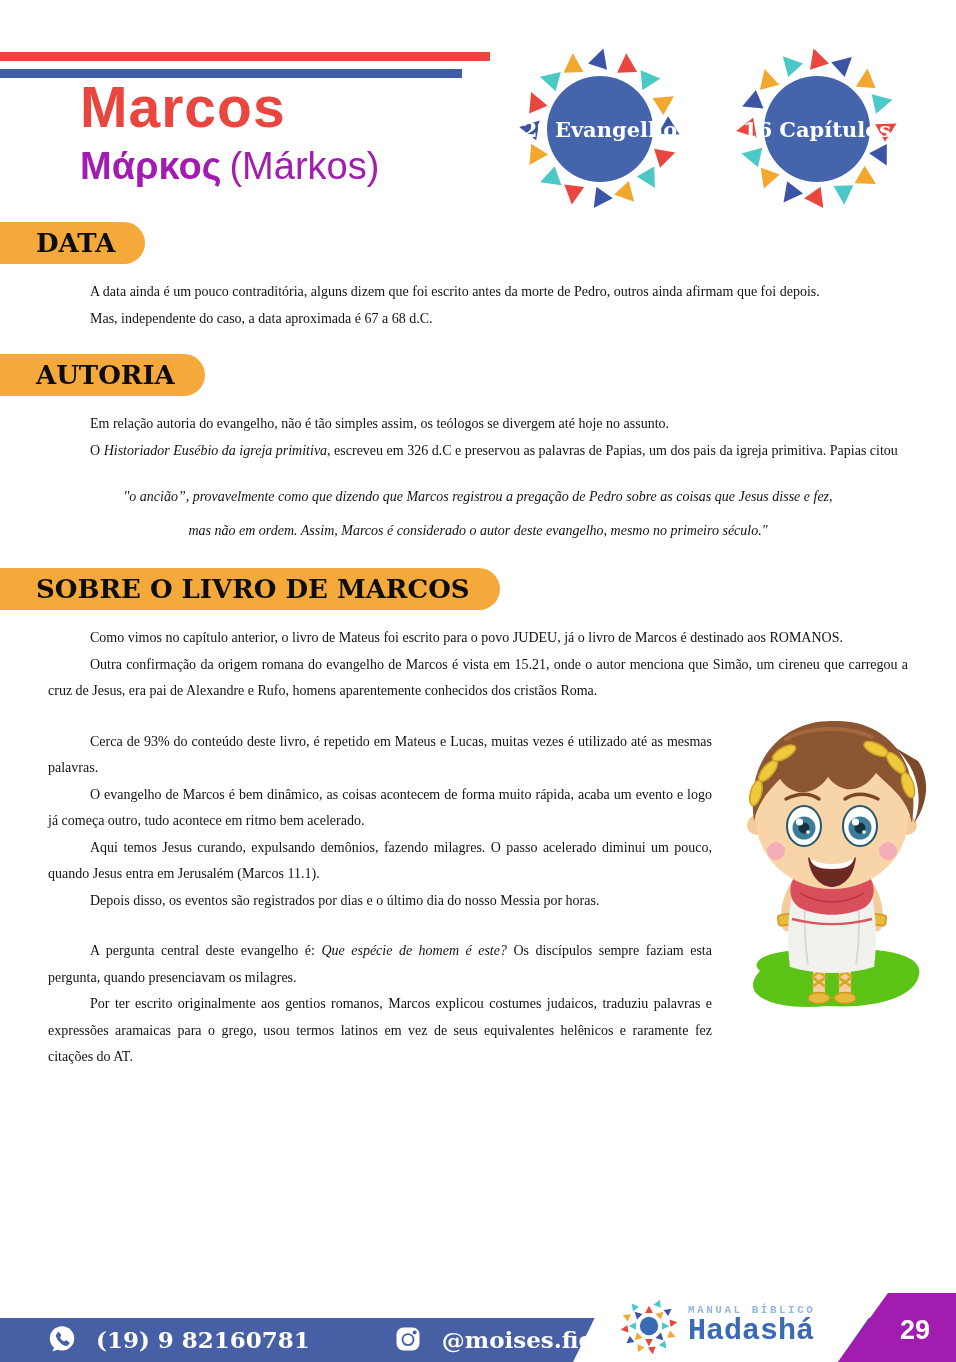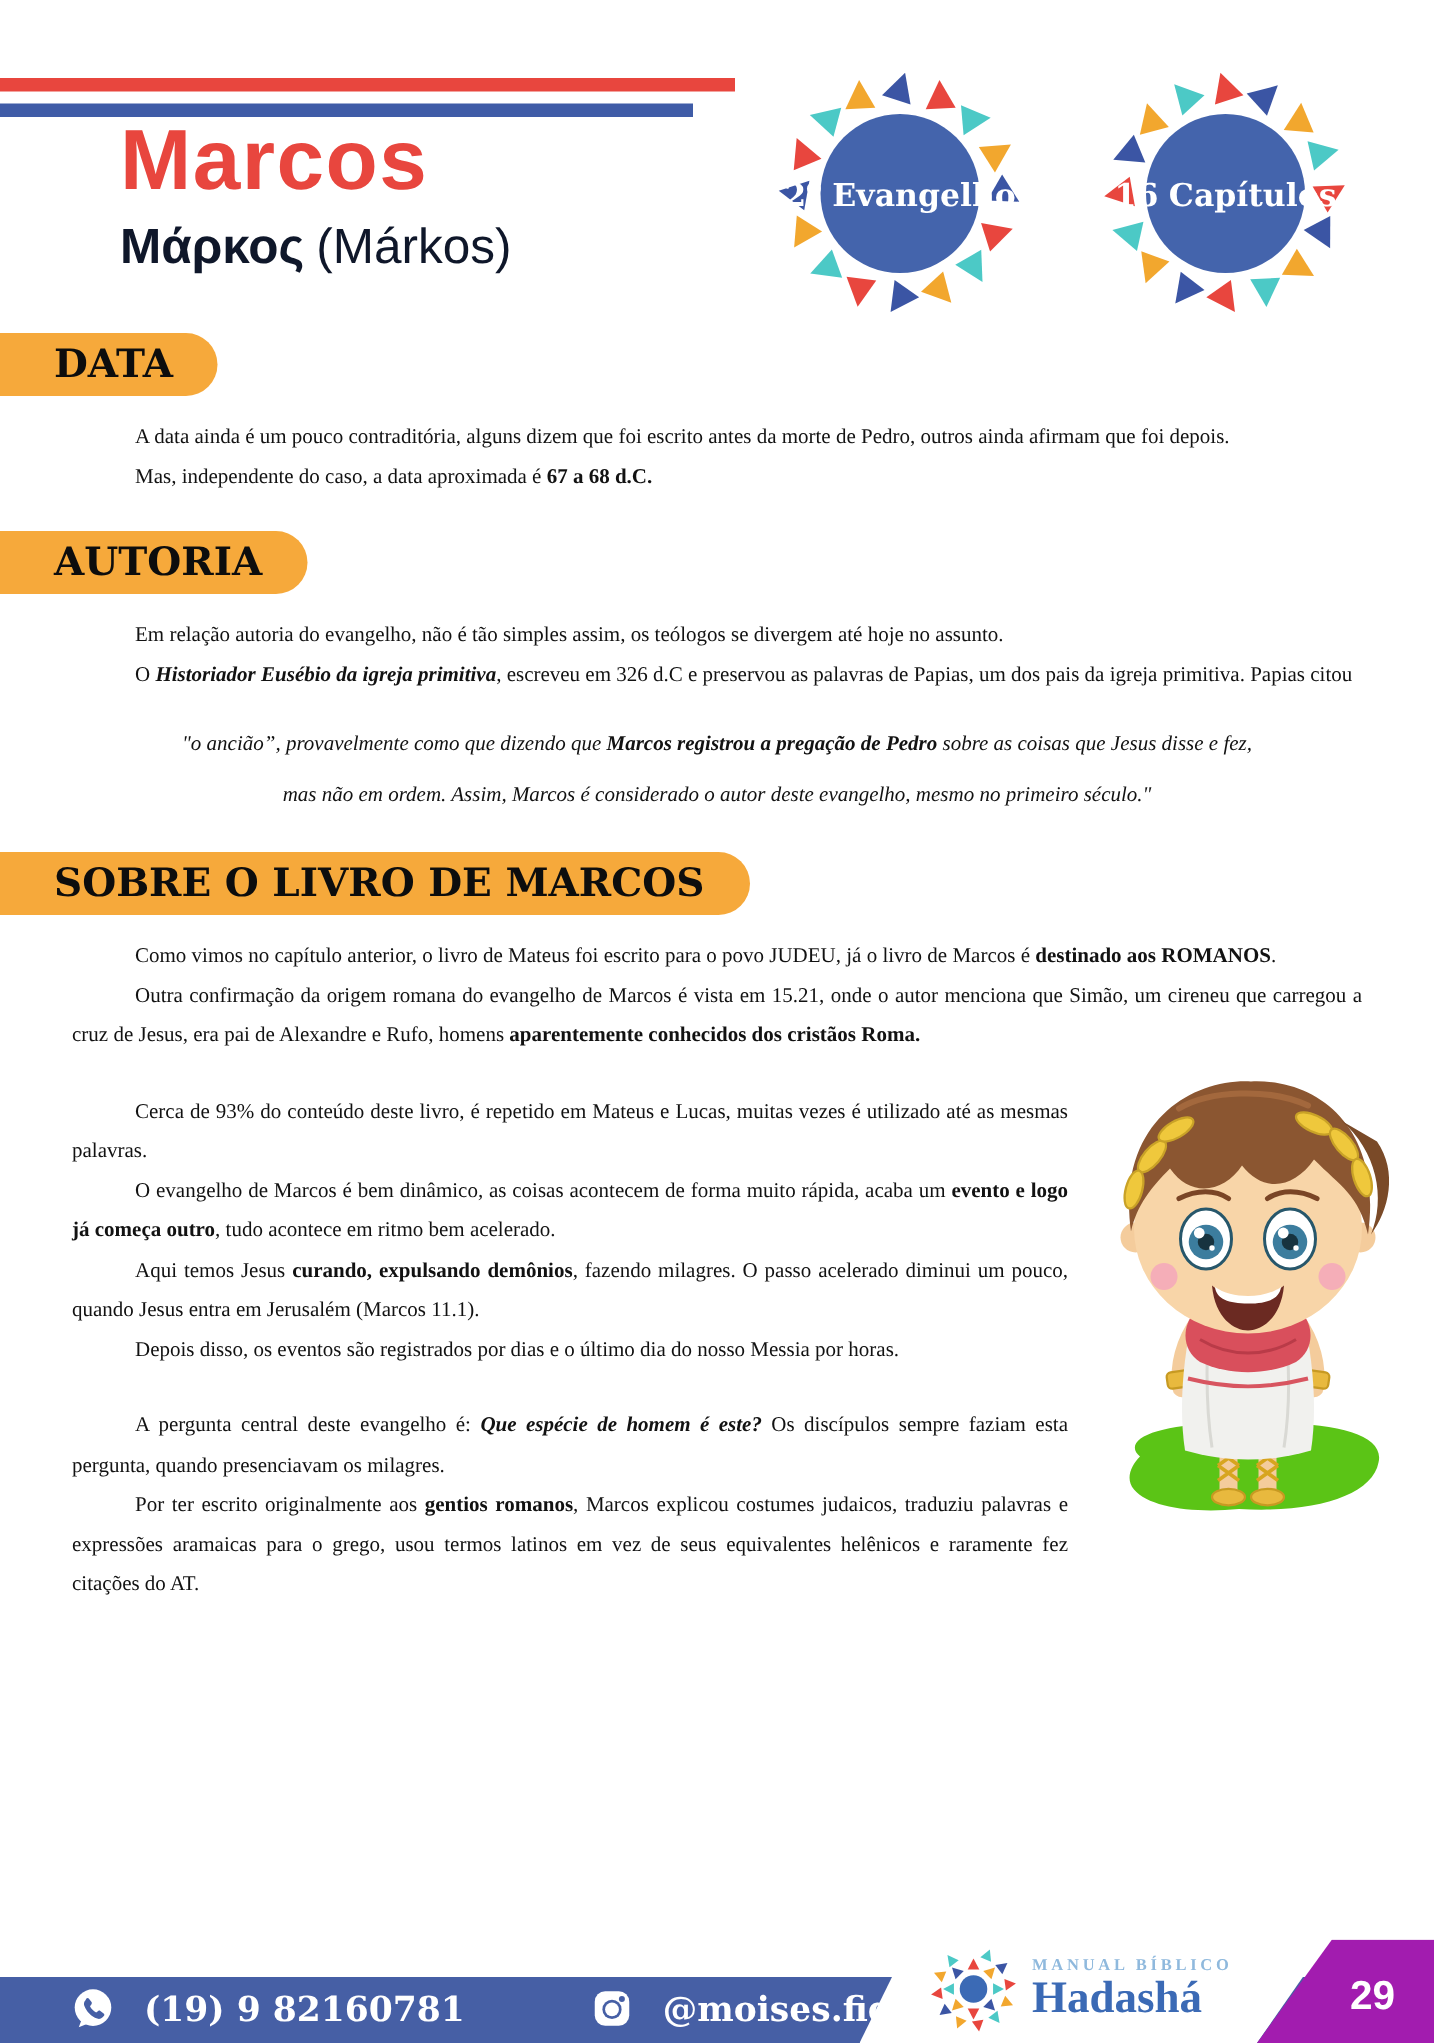--- a/index.html
+++ b/index.html
@@ -10,21 +10,21 @@
     font-family:"Liberation Serif", serif; color:#121212;
   }
   
   .hdr { position:relative; height:222px; }
   .bar { position:absolute; left:0; height:9px; }
   .bar-red  { top:52px; width:490px; background:#E8463E; }
   .bar-blue { top:69px; width:462px; background:#3F5CA7; }
   .title-block { position:absolute; left:80px; top:76px; width:380px; 
     font-family:"Liberation Sans", sans-serif; }
   .title { font-size:57px; font-weight:bold; color:#E8463E; letter-spacing:1px; line-height:1.1; }
-  .subtitle { margin-top:6px; font-size:33px; color:#0f172a; }
+  .subtitle { margin-top:6px; font-size:38px; color:#a21caf; }
   .subtitle .greek { font-weight:bold; }
   .subtitle .latin { font-weight:normal; margin-left:8px; }
   .badge { position:absolute; top:42px; width:174px; height:174px; }
   .badge.b1 { left:513px; }
   .badge.b2 { left:730px; }
   .badge svg.ring { position:absolute; left:0; top:0; width:174px; height:174px; }
   .badge-circle {
     position:absolute; left:34px; top:34px; width:106px; height:106px; border-radius:50%;
     background:#4464AC; color:#fff; display:flex; flex-direction:row; gap:7px;
     align-items:center; justify-content:center; text-align:center;
@@ -41,21 +41,21 @@
   
   .paras { padding:0 48px; font-size:14px; line-height:26.5px; text-align:justify; }
   .paras p { text-indent:42px; }
   .p-top { margin-top:15px; }
   .p-gap { margin-top:24px; }
   .quote {
     margin-top:16px; padding:0 68px; text-indent:0 !important;
     text-align:center; font-style:italic; line-height:34px;
   }
   .closing { margin-top:18px; }
-  .seg-b { font-weight:bold; }
+  .seg-b { font-weight:normal; }
   .seg-i { font-style:italic; }
   
   .illus-float { float:right; width:212px; height:315px; margin:4px -30px 4px 14px; }
   .illus-float svg { width:100%; height:100%; display:block; }
   
   .footer-bar { position:absolute; left:0; bottom:0; width:956px; height:44px; background:#465FA5; }
   .footer-white-slant {
     position:absolute; left:573px; bottom:0; width:313px; height:69px; background:#ffffff;
     clip-path:polygon(34px 0, 313px 0, 265px 100%, 0 100%);
   }
@@ -68,21 +68,21 @@
     font-family:"Liberation Sans", sans-serif; font-weight:bold; font-size:27px;
     color:#fff; padding-right:26px; margin-top:6px;
   }
   .contact {
     position:absolute; left:48px; bottom:6px; height:34px; display:flex; align-items:center;
     gap:20px; color:#fff; font-family:"DejaVu Serif", serif; font-weight:bold; font-size:23px;
   }
   .contact .icon { width:28px; height:28px; display:block; }
   .contact .gap { width:44px; }
   .brand { position:absolute; left:620px; top:1297px; display:flex; align-items:center; gap:10px;
-    font-family:Liberation Serif, serif; }
+    font-family:Liberation Mono, monospace; }
   .brand-txt { display:flex; flex-direction:column; }
   .brand-top { font-size:11px; letter-spacing:2.5px; color:#8FB9DD; font-weight:bold; }
   .brand-name { font-size:30px; color:#3B6AB5; font-weight:bold; line-height:1.05; }
 </style>
 </head>
 <body>
 
 <div class="page">
 
   

